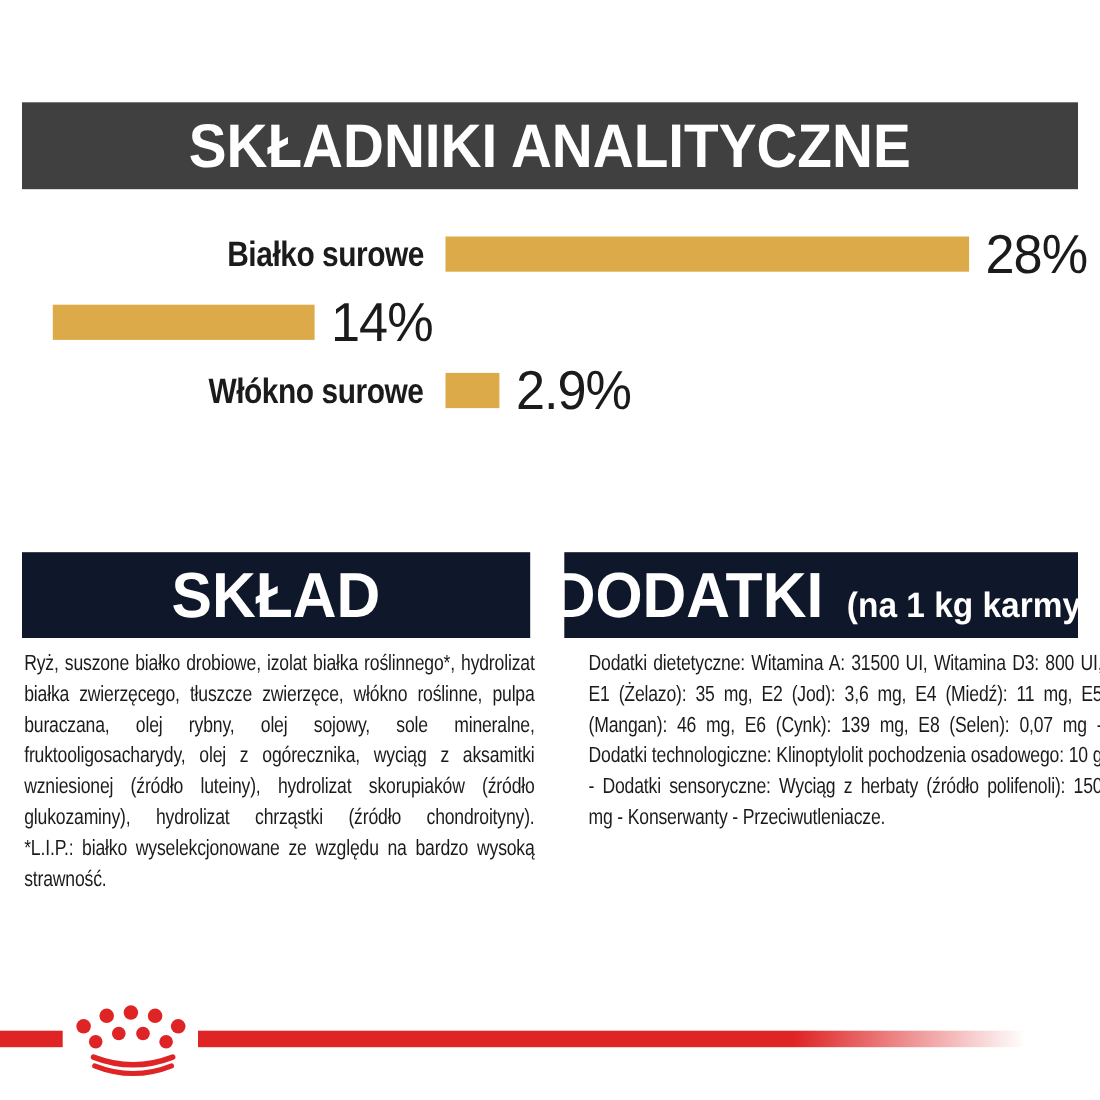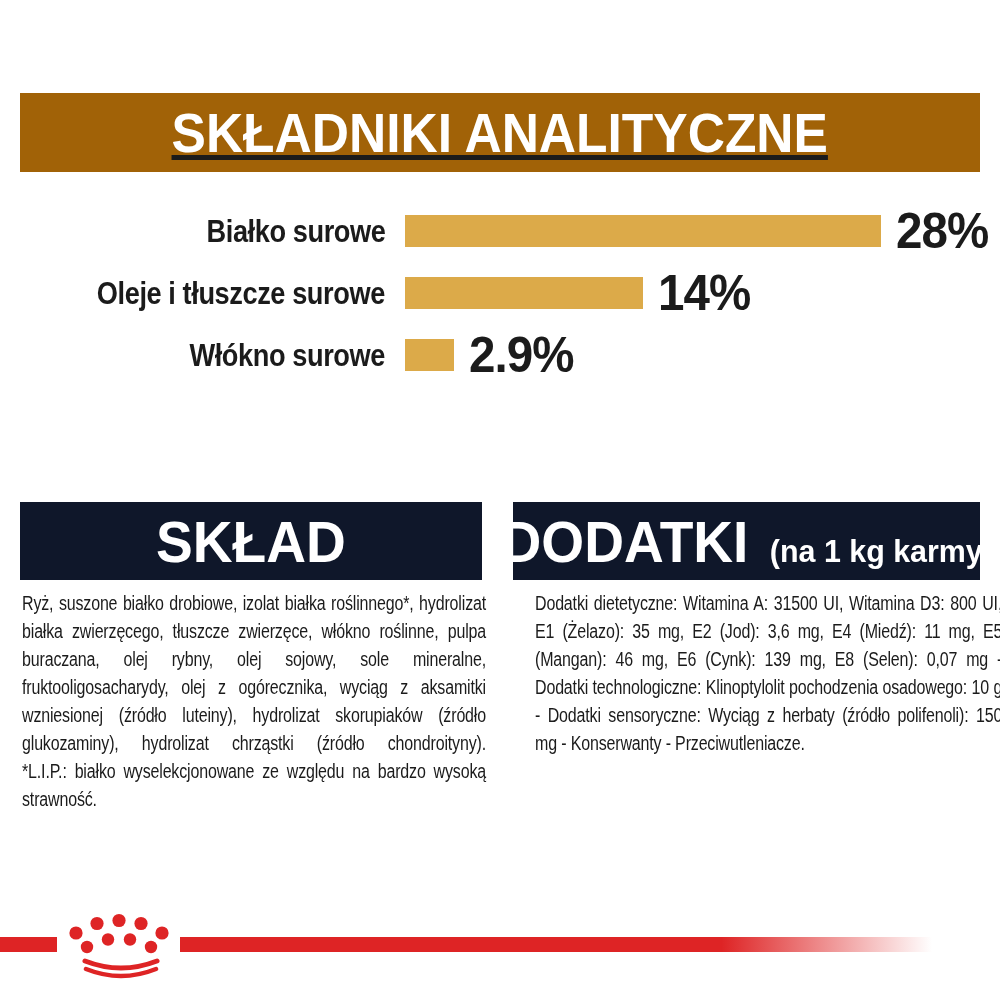--- a/index.html
+++ b/index.html
@@ -4,38 +4,38 @@
 <style>
   * { margin:0; padding:0; box-sizing:border-box; }
   html,body { background:#ffffff; }
   body { font-family:"Liberation Sans", sans-serif; color:#1b1b1b; }
   .page {
     position:relative; width:1000px; height:1000px; background:#fff; overflow:hidden;
   }
   
   .banner {
     position:absolute; left:20px; top:93px; width:960px; height:79px;
-    background:#a16207; display:flex; align-items:center; justify-content:center;text-decoration:underline;
+    background:#404040; display:flex; align-items:center; justify-content:center;
   }
   .banner-text {
     color:#ffffff; font-weight:bold; font-size:56px; letter-spacing:0px;
     display:inline-block; transform:scaleX(.92); transform-origin:center;
     white-space:nowrap;
   }
   
   .chart { position:absolute; left:0; top:215px; width:1000px; }
   .chart-row { display:flex; align-items:center; height:32px; margin-bottom:30px;padding-left:28px; }
   .chart-label {
     width:357px; text-align:right; font-weight:bold; font-size:32px;
     letter-spacing:-.5px; white-space:nowrap;
   }
   .chart-label > span { display:inline-block; transform:scaleX(.85); transform-origin:right center; }
   .chart-bar { height:32px; background:#dcaa49; }
   .chart-value {
-    font-weight:bold; font-size:50px; margin-left:15px; letter-spacing:-1px;
+    font-weight:normal; font-size:50px; margin-left:15px; letter-spacing:-1px;
     white-space:nowrap;
   }
   .chart-value > span { display:inline-block; transform:scaleX(.95); transform-origin:left center; }
   
   .sec-header {
     position:absolute; top:502px; height:78px; background:#0f172a;
     display:flex; align-items:center; justify-content:center; color:#fff;
   }
   .sec-header.sklad { left:20px; width:462px; }
   .sec-header.dodatki { left:513px; width:467px; }
@@ -79,21 +79,20 @@
     <span class="banner-text">SKŁADNIKI ANALITYCZNE</span>
   </div>
 
   <div class="chart">
     <div class="chart-row">
       <div class="chart-label"><span>Białko surowe</span></div>
       <div class="chart-bar" style="margin-left: 20px; width: 476px; background: rgb(220, 170, 73);"></div>
       <div class="chart-value"><span>28%</span></div>
     </div>
     <div class="chart-row">
-      <div class="chart-label"><span>Oleje i tłuszcze surowe</span></div>
       <div class="chart-bar" style="margin-left: 20px; width: 238px; background: rgb(220, 170, 73);"></div>
       <div class="chart-value"><span>14%</span></div>
     </div>
     <div class="chart-row">
       <div class="chart-label"><span>Włókno surowe</span></div>
       <div class="chart-bar" style="margin-left: 20px; width: 49px; background: rgb(220, 170, 73);"></div>
       <div class="chart-value"><span>2.9%</span></div>
     </div>
   </div>
 

